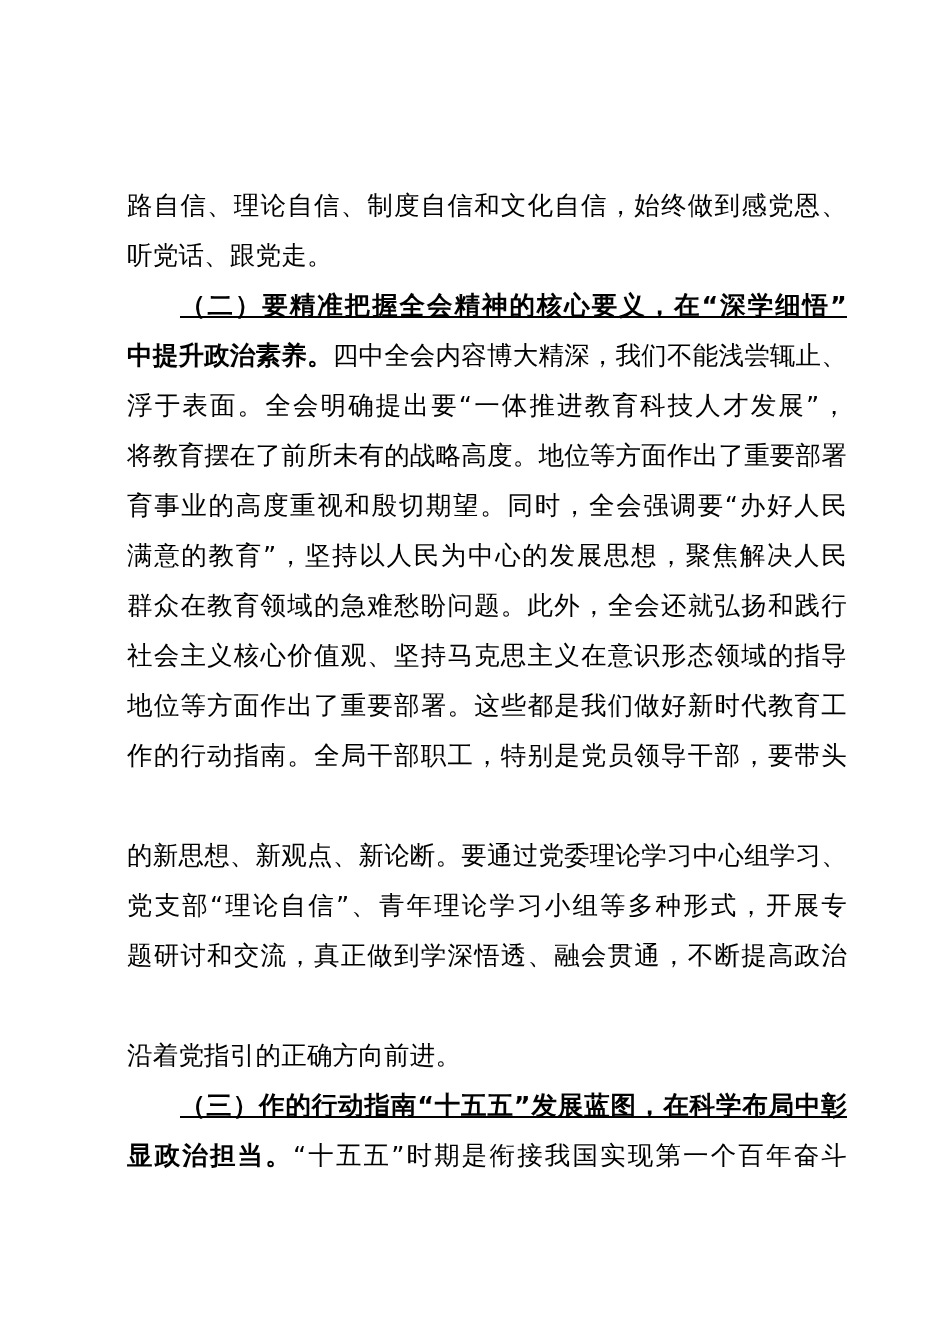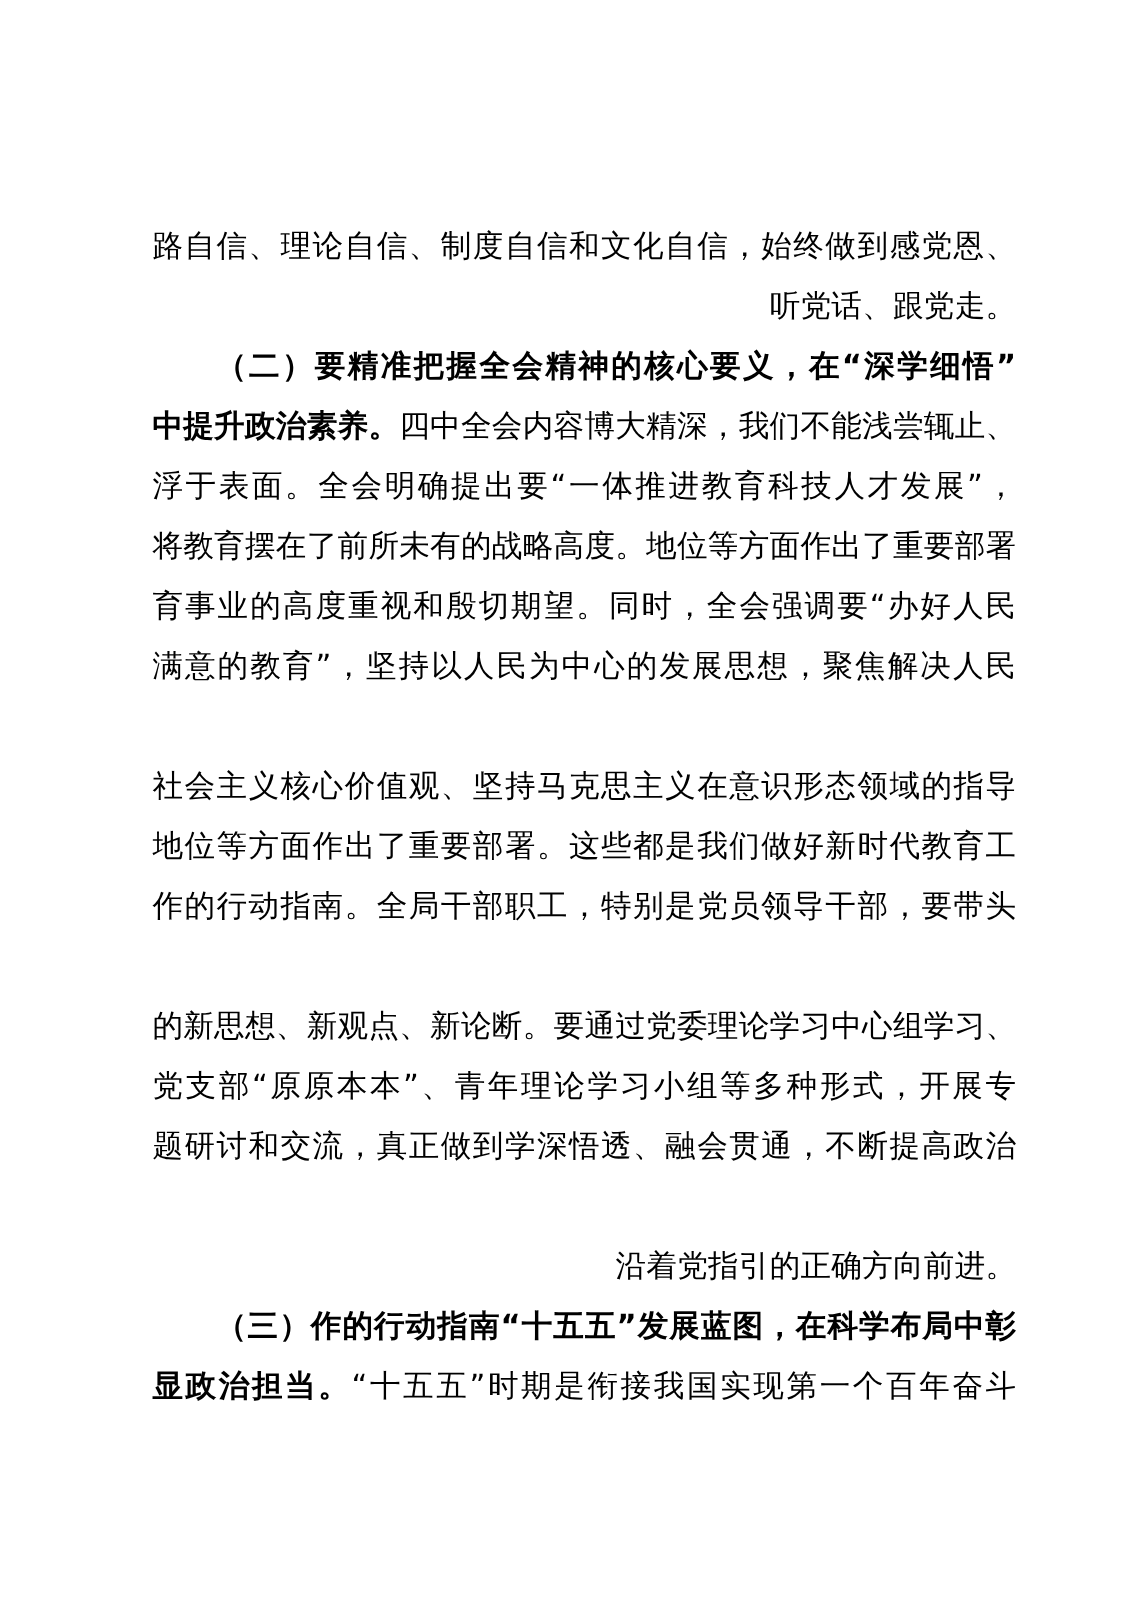--- a/index.html
+++ b/index.html
@@ -1,40 +1,41 @@
 <!DOCTYPE html>
 <html><head>
 <meta charset="utf-8">
 <style>
   html, body { margin: 0; padding: 0; background: #ffffff; }
   body { width: 950px; height: 1344px; position: relative; overflow: hidden;
          font-family: "DejaVu Sans", "Liberation Sans", sans-serif; color: #000; }
   .page { position: absolute; left: 0; top: 0; width: 950px; height: 1312px; background: #fff; }
   .line { position: absolute; left: 127px; width: 720px; height: 50px; line-height: 50px;
-          font-size: 25.5px; white-space: nowrap; letter-spacing: 0.2px; text-align: right; }
-  .indent { left: 180px; width: 667px; }
+          font-size: 25.5px; white-space: nowrap; letter-spacing: 0.2px; }
+  .indent { left: 180px; width: 667px; text-decoration: underline; }
   .bold { font-weight: bold; }
   .justify { text-align: justify; text-align-last: justify; }
 </style>
 </head>
 <body>
 
 <div class="page">
   <div class="line justify" style="top:180px"><span>路自信、理论自信、制度自信和文化自信，始终做到感党恩、</span></div>
   <div class="line" style="top:230px"><span>听党话、跟党走。</span></div>
 
   <div class="line indent bold justify" style="top:280px"><span>（二）要精准把握全会精神的核心要义，在“深学细悟”</span></div>
   <div class="line justify" style="top:330px"><span class="bold">中提升政治素养。</span><span>四中全会内容博大精深，我们不能浅尝辄止、</span></div>
   <div class="line justify" style="top:380px"><span>浮于表面。全会明确提出要“一体推进教育科技人才发展”，</span></div>
   <div class="line justify" style="top:430px"><span>将教育摆在了前所未有的战略高度。地位等方面作出了重要部署</span></div>
   <div class="line justify" style="top:480px"><span>育事业的高度重视和殷切期望。同时，全会强调要“办好人民</span></div>
   <div class="line justify" style="top:530px"><span>满意的教育”，坚持以人民为中心的发展思想，聚焦解决人民</span></div>
+  <div class="line justify" style="top:580px"><span>群众在教育领域的急难愁盼问题。此外，全会还就弘扬和践行</span></div>
   <div class="line justify" style="top:630px"><span>社会主义核心价值观、坚持马克思主义在意识形态领域的指导</span></div>
   <div class="line justify" style="top:730px"><span>作的行动指南。全局干部职工，特别是党员领导干部，要带头</span></div>
   <div class="line justify" style="top:680px"><span>地位等方面作出了重要部署。这些都是我们做好新时代教育工</span></div>
   <div class="line justify" style="top:830px"><span>的新思想、新观点、新论断。要通过党委理论学习中心组学习、</span></div>
-  <div class="line justify" style="top:880px"><span>党支部“原原本本”、青年理论学习小组等多种形式，开展专</span></div>
+  <div class="line justify" style="top:880px"><span>党支部“理论自信”、青年理论学习小组等多种形式，开展专</span></div>
   <div class="line justify" style="top:930px"><span>题研讨和交流，真正做到学深悟透、融会贯通，不断提高政治</span></div>
   <div class="line" style="top:1030px"><span>沿着党指引的正确方向前进。</span></div>
 
   <div class="line indent bold justify" style="top:1080px"><span>（三）作的行动指南“十五五”发展蓝图，在科学布局中彰</span></div>
   <div class="line justify" style="top:1130px"><span class="bold">显政治担当。</span><span>“十五五”时期是衔接我国实现第一个百年奋斗</span></div>
 </div>
 
 </body></html>

